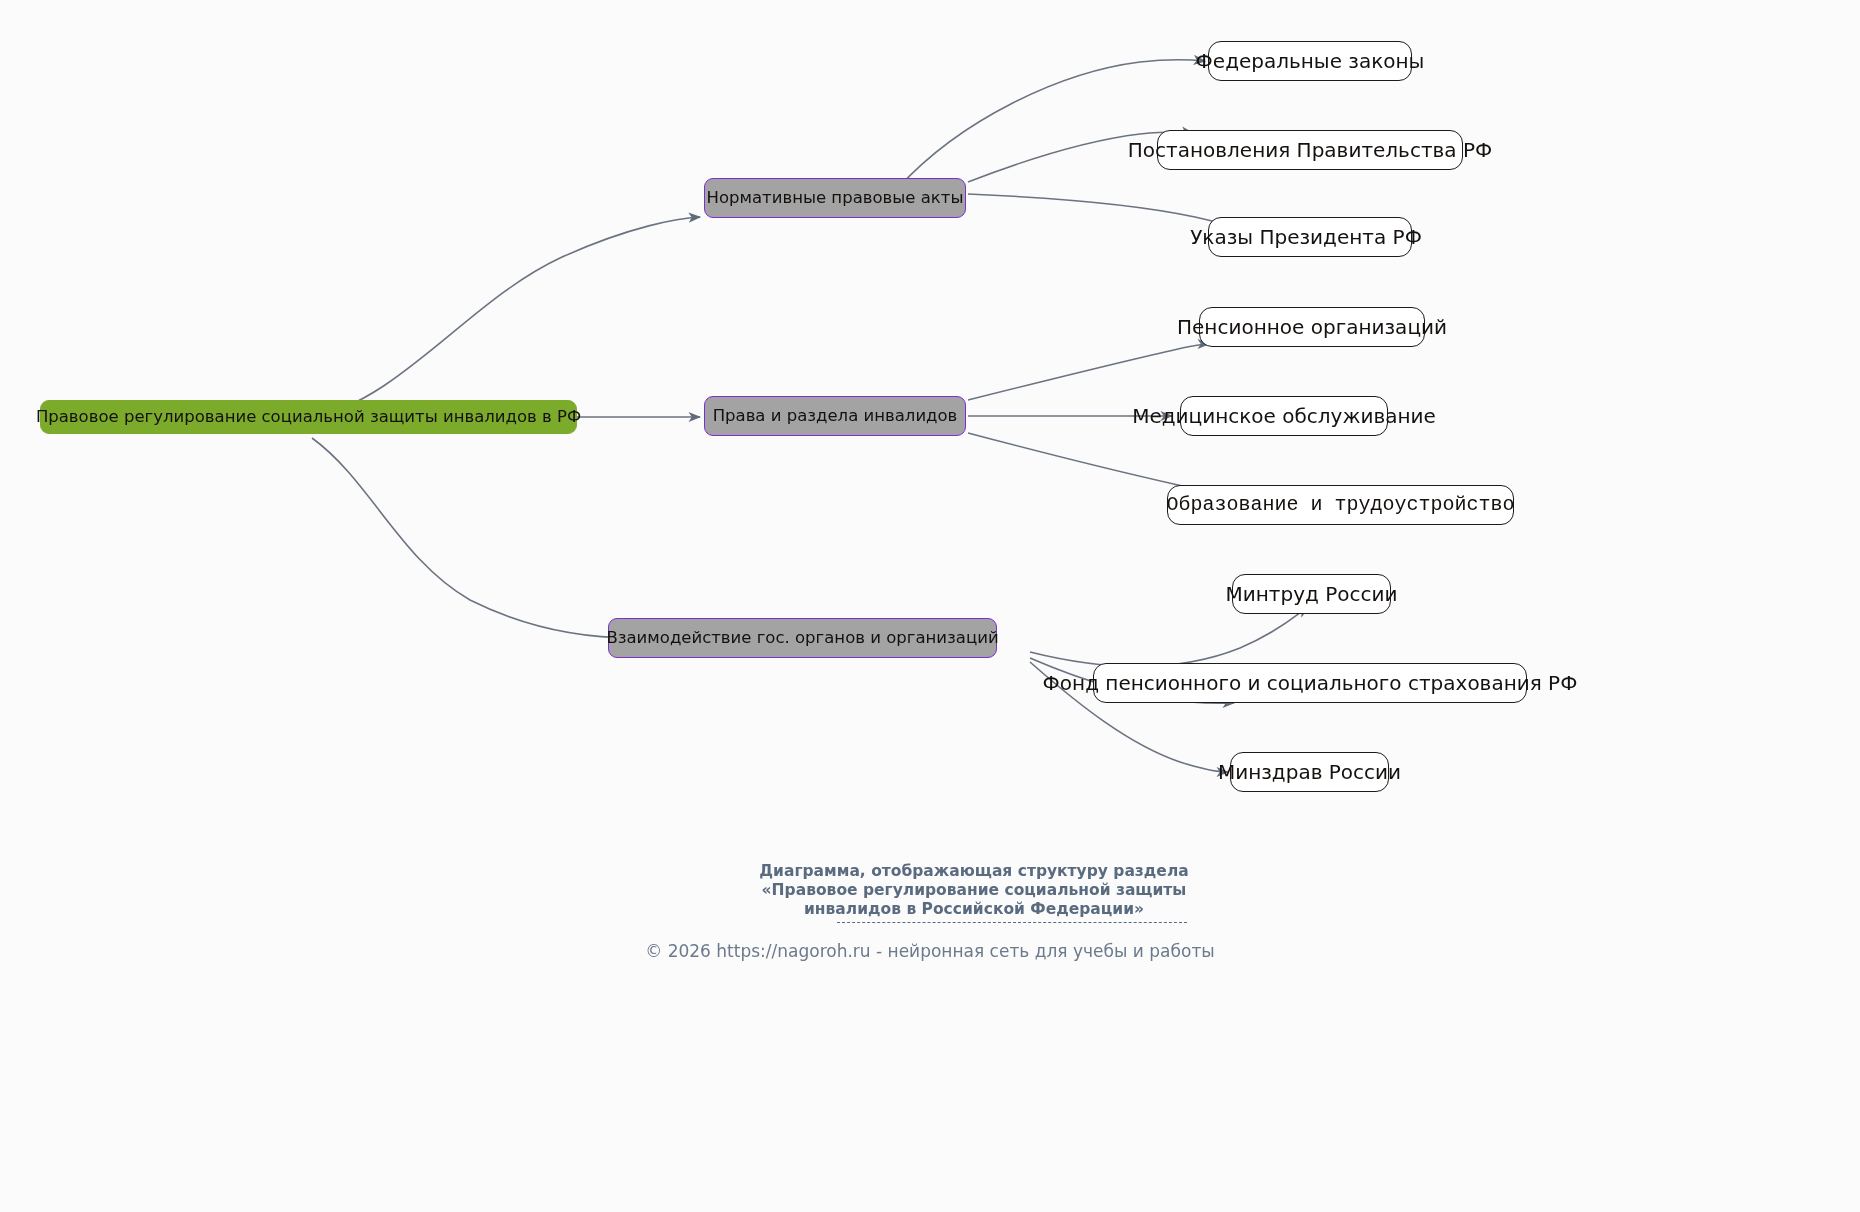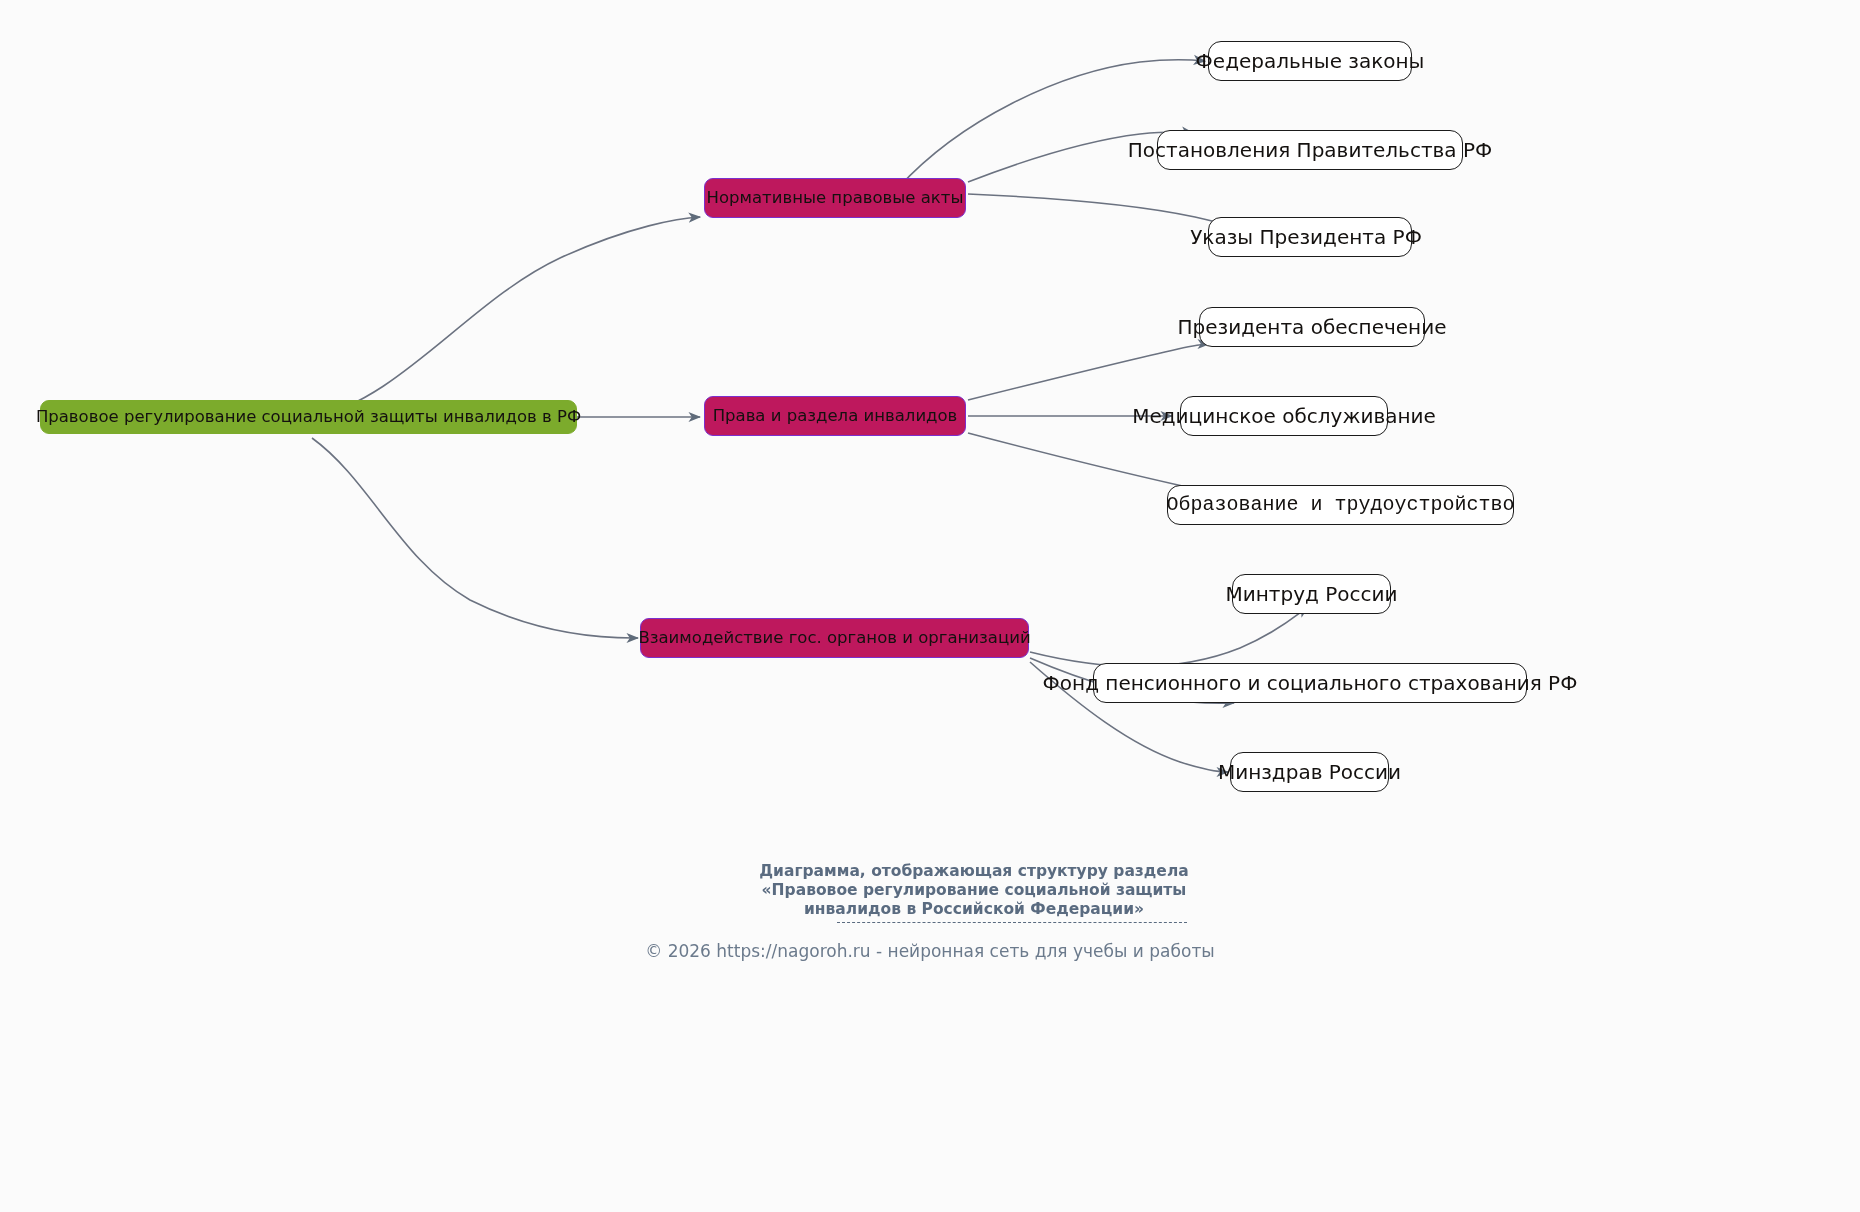--- a/index.html
+++ b/index.html
@@ -43,21 +43,21 @@
     background: #7cab2c;
     border: 1px solid #7cab2c;
     border-radius: 9px;
     color: #14110f;
     font-size: 16.5px;
     height: 34px;
     padding: 12px 14px;
   }
   
   .node-branch {
-    background: #be185d;
+    background: #a3a3a3;
     border: 1px solid #7b2fce;
     border-radius: 9px;
     color: #14110f;
     font-size: 16.5px;
     height: 40px;
     padding: 0 16px;
   }
   
   .node-leaf {
     background: #ffffff;
@@ -139,30 +139,30 @@
     <span>Постановления Правительства РФ</span>
   </div>
   <div class="node node-leaf" style="left:1208px; top:217px; width:204px;padding-left:8px;">
     <span>Указы Президента РФ</span>
   </div>
 
   <div class="node node-branch" style="left:704px; top:396px; width:262px;">
     <span>Права и раздела инвалидов</span>
   </div>
   <div class="node node-leaf" style="left:1199px; top:307px; width:226px;">
-    <span>Президента обеспечение</span>
+    <span>Пенсионное организаций</span>
   </div>
   <div class="node node-leaf" style="left:1180px; top:396px; width:208px;">
     <span>Медицинское обслуживание</span>
   </div>
   <div class="node node-leaf" style="left:1167px; top:485px; width:347px;font-family:Liberation Mono, monospace;">
     <span>Образование и трудоустройство</span>
   </div>
 
-  <div class="node node-branch" style="left:640px; top:618px; width:389px;">
+  <div class="node node-branch" style="left:608px; top:618px; width:389px;">
     <span>Взаимодействие гос. органов и организаций</span>
   </div>
   <div class="node node-leaf" style="left:1232px; top:574px; width:159px;">
     <span>Минтруд России</span>
   </div>
   <div class="node node-leaf" style="left:1093px; top:663px; width:434px;">
     <span>Фонд пенсионного и социального страхования РФ</span>
   </div>
   <div class="node node-leaf" style="left:1230px; top:752px; width:159px;">
     <span>Минздрав России</span>

